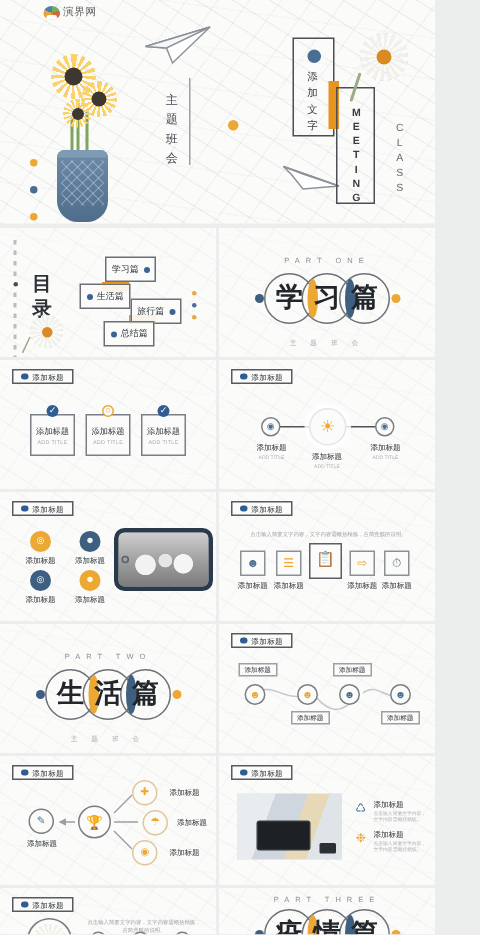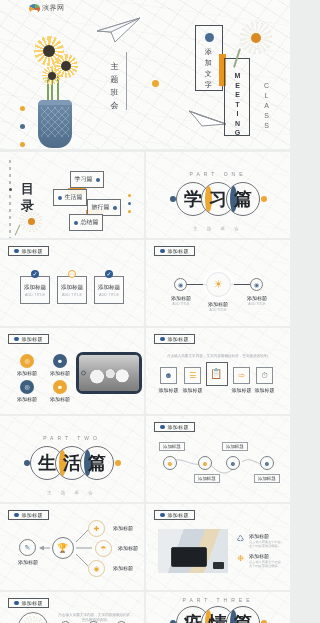--- a/index.html
+++ b/index.html
@@ -114,21 +114,21 @@
   .daisy{ position:absolute; }
   .daisy .pet{ position:absolute; inset:0; border-radius:50%;
     background:repeating-conic-gradient(from 0deg,#f2f0ea 0 10deg, rgba(242,240,234,0) 10deg 20deg);
     filter:drop-shadow(0 0 .5px #c9c6bd);
   }
   .daisy .core{ position:absolute; border-radius:50%; background:#d98a22; }
 
   
   .cat-title{
     position:absolute; left:21px; top:28px; width:14px;
-    font-size:13px; line-height:17px; color:#2e3237; font-weight:700; 
+    font-size:13px; line-height:17px; color:#2e3237; font-weight:700; text-align:center;
   }
   .dashcol{ position:absolute; left:9px; top:8px; }
   .dashcol i{ display:block; width:1.5px;height:3px; background:#b9bcc0; margin-bottom:4px;}
   .dashcol i.big{ width:3px;height:3px;border-radius:50%; background:#4a4f55; }
 
   .cbox{
     position:absolute; border:1.1px solid #6b7076; background:rgba(251,251,250,.92);
     display:flex; align-items:center; justify-content:center; gap:3px;
   }
   .cbox span{ font-size:6px; color:#2e3237; }

